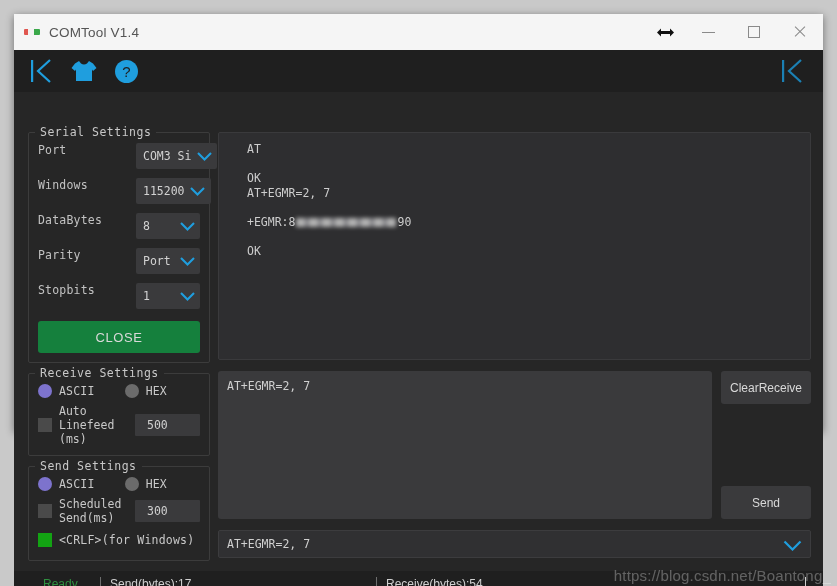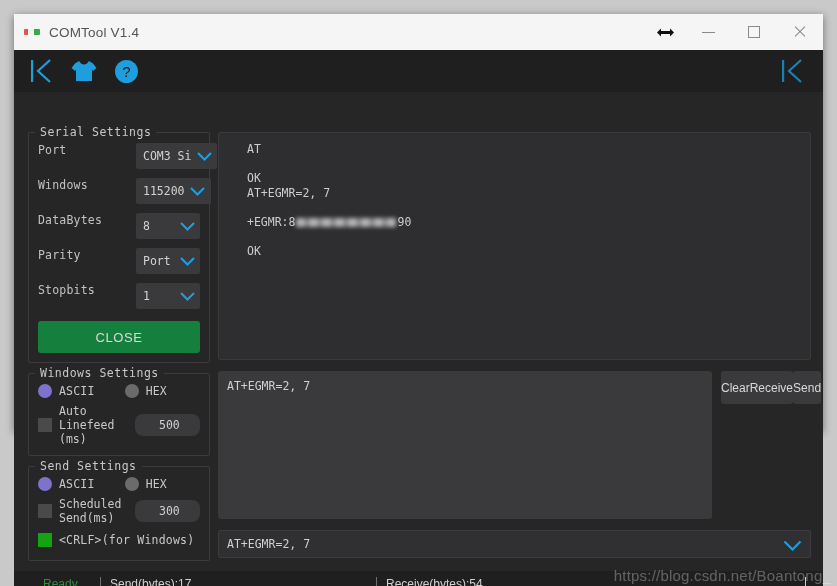--- a/index.html
+++ b/index.html
@@ -105,22 +105,22 @@
     letter-spacing: .2px;
   }
   .opt-gap { width: 30px; flex: 0 0 30px; }
   .chk { width: 14px; height: 14px; flex: 0 0 14px; margin-right: 7px; background: #4a4a4a; }
   .chk.green { background: #13a313; }
   .multi-label {
     font-family: "DejaVu Sans Mono", monospace; font-size: 11.5px; color: #c8c8c8;
     line-height: 14px; flex: 0 0 auto; width: 76px;
   }
   .numbox {
-    height: 22px; background: #3a3a3c; border-radius: 8px; flex: 1 1 auto;
-    display: flex; align-items: center; padding-left: 24px;
+    height: 22px; background: #3a3a3c; border-radius: 1px; flex: 1 1 auto;
+    display: flex; align-items: center; padding-left: 12px;
     font-family: "DejaVu Sans Mono", monospace; font-size: 11.5px; color: #cfcfcf;
   }
   .field-row { display: flex; align-items: center; }
 
   
   .terminal {
     background: #2e2e30; border: 1px solid #3a3a3c; border-radius: 2px;
     height: 228px; padding: 9px 28px; overflow: hidden;
     font-family: "DejaVu Sans Mono", monospace; font-size: 11.5px;
     color: #cdcdcd; line-height: 14.5px; white-space: pre;
@@ -129,21 +129,21 @@
     display: inline-block; width: 100px; height: 9px; vertical-align: -1px;
     background: repeating-linear-gradient(90deg,#c9c9c9 0 9px,#8e8e92 9px 13px);
     filter: blur(2.2px); opacity: .85; margin: 0 1px;
   }
   .send-area { display: flex; margin-top: 11px; height: 148px; }
   .send-box {
     flex: 1 1 auto; background: #3a3a3c; border-radius: 3px;
     padding: 8px 9px; font-family: "DejaVu Sans Mono", monospace;
     font-size: 11.5px; color: #d0d0d0; overflow: hidden;
   }
-  .send-btns { width: 90px; flex: 0 0 90px; margin-left: 9px; display: flex; flex-direction: row; justify-content: space-between; }
+  .send-btns { width: 90px; flex: 0 0 90px; margin-left: 9px; display: flex; flex-direction: column; justify-content: space-between; }
   .sbtn {
     height: 33px; background: #3a3a3c; border: none; border-radius: 3px;
     color: #d9d9d9; font-size: 12px; cursor: pointer;
     font-family: "Liberation Sans", sans-serif;
   }
   .history {
     margin-top: 11px; height: 28px; background: #303032; border: 1px solid #3c3c3e;
     border-radius: 2px; display: flex; align-items: center; position: relative; cursor: pointer;
   }
   .history .val {
@@ -286,21 +286,21 @@
                   <path d="M1 1 L7.5 7.5 L14 1" stroke="#1f9ede" stroke-width="2.1" fill="none"></path>
                 </svg>
             </div>
           </div>
         </div>
 
         <button class="btn-close-port">CLOSE</button>
       </div>
 
       <div class="group">
-        <div class="g-title">Windows Settings</div>
+        <div class="g-title">Receive Settings</div>
 
         <div class="opt-row">
           <div class="radio on"></div>
           <div class="opt-label">ASCII</div>
           <div class="opt-gap"></div>
           <div class="radio off"></div>
           <div class="opt-label">HEX</div>
         </div>
 
         <div class="field-row" style="margin-top:6px;">

